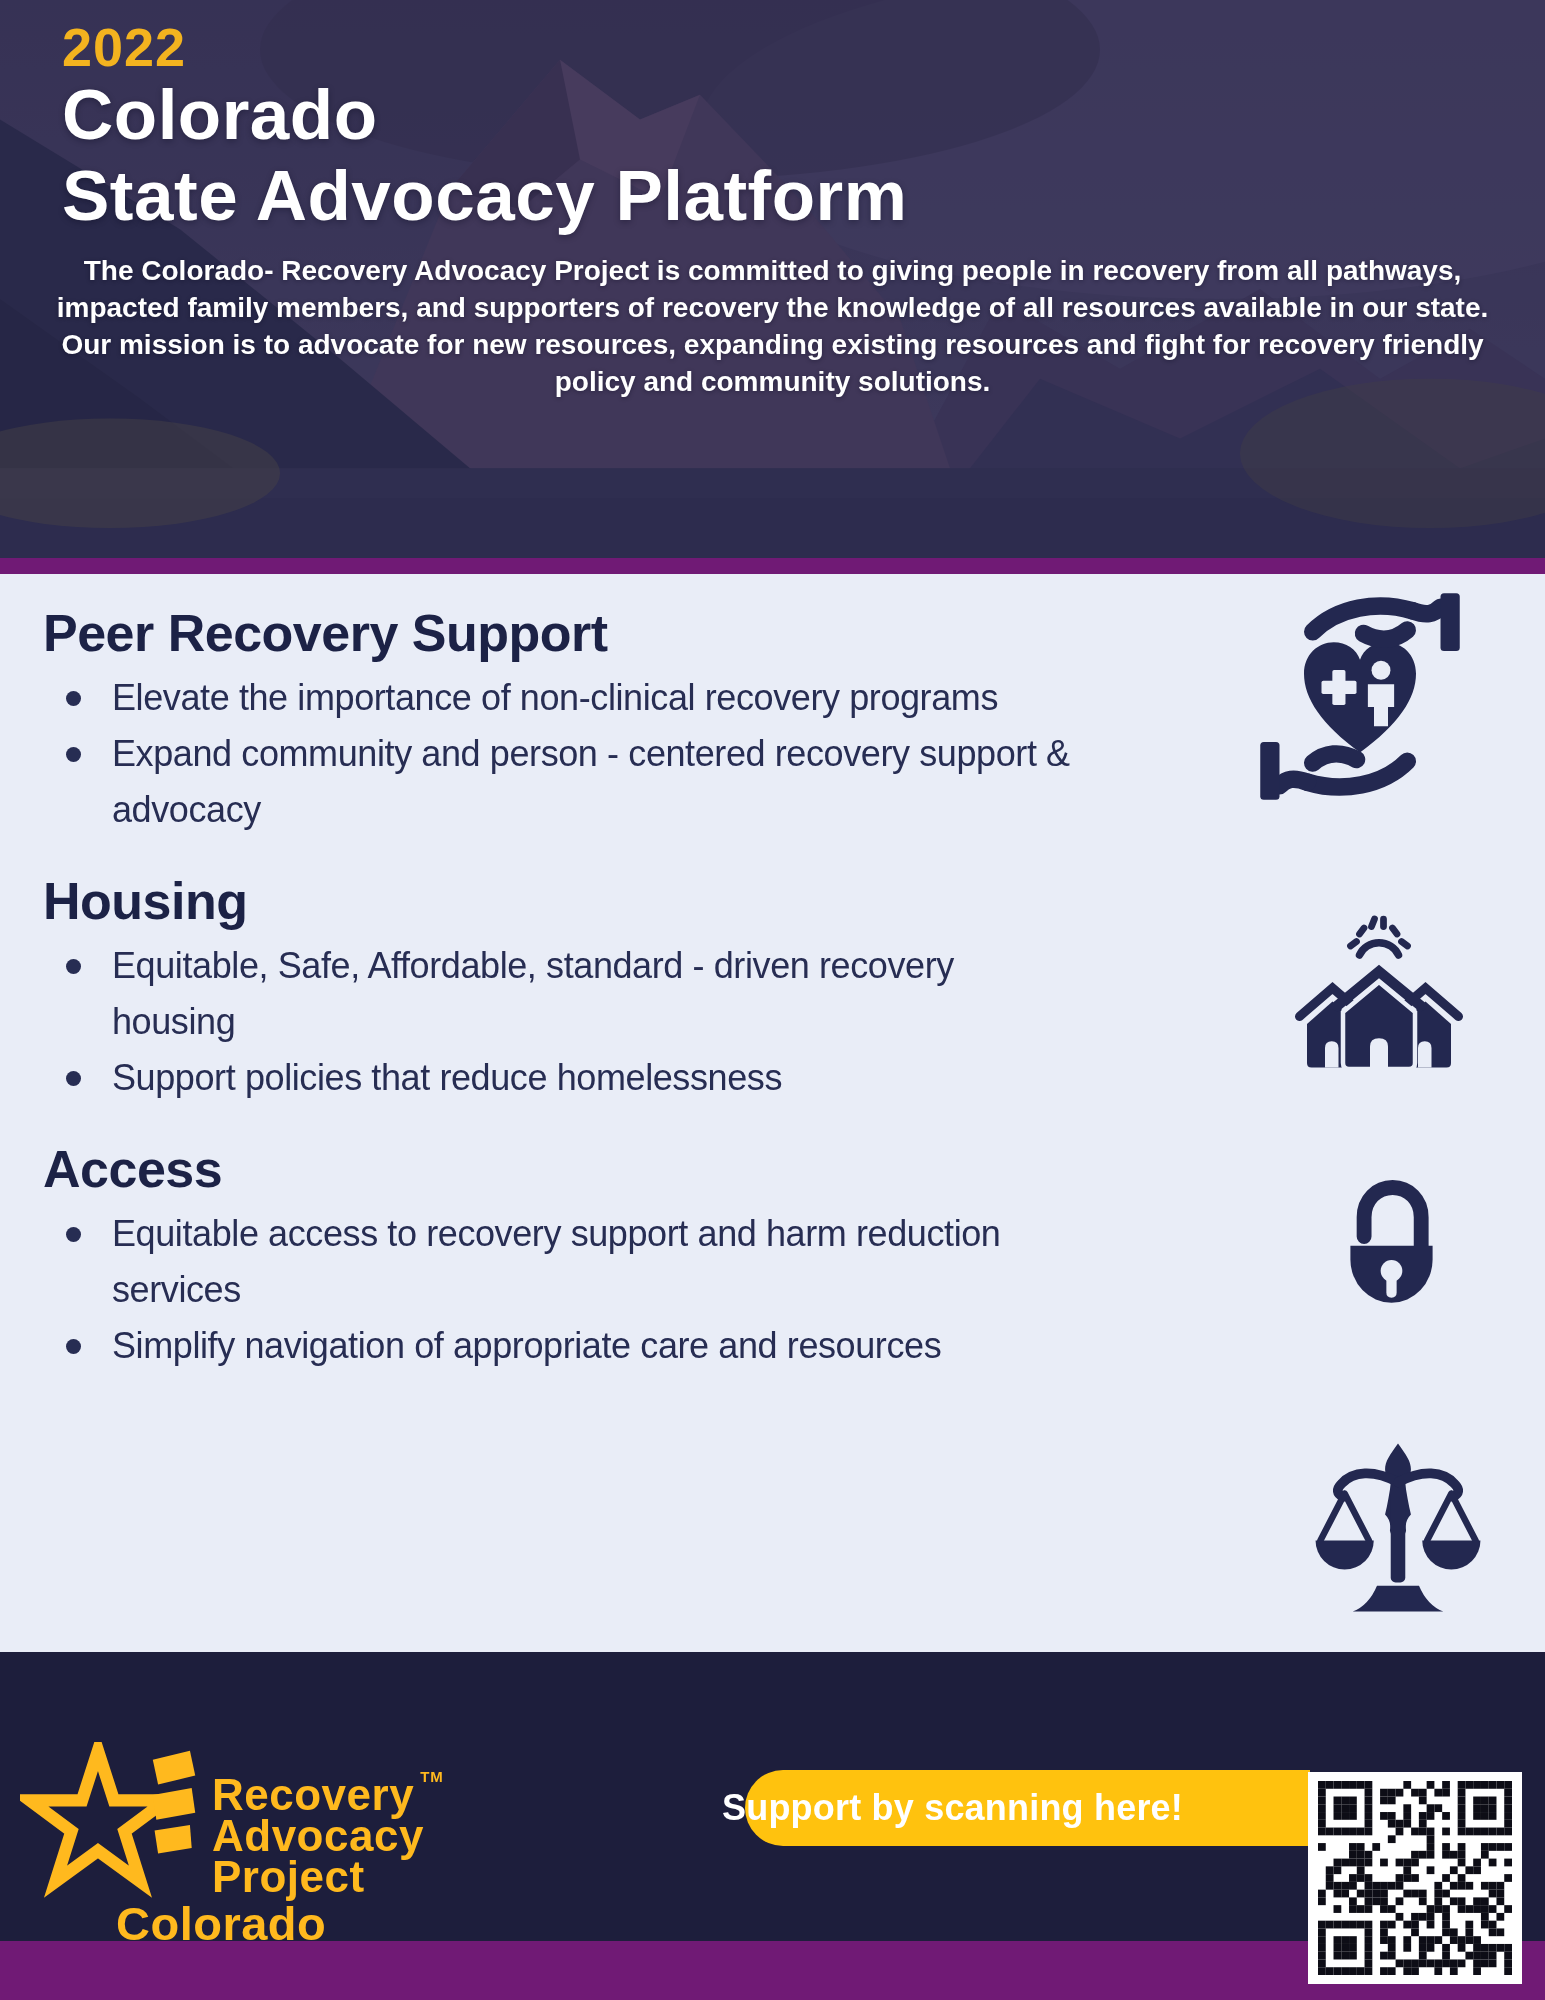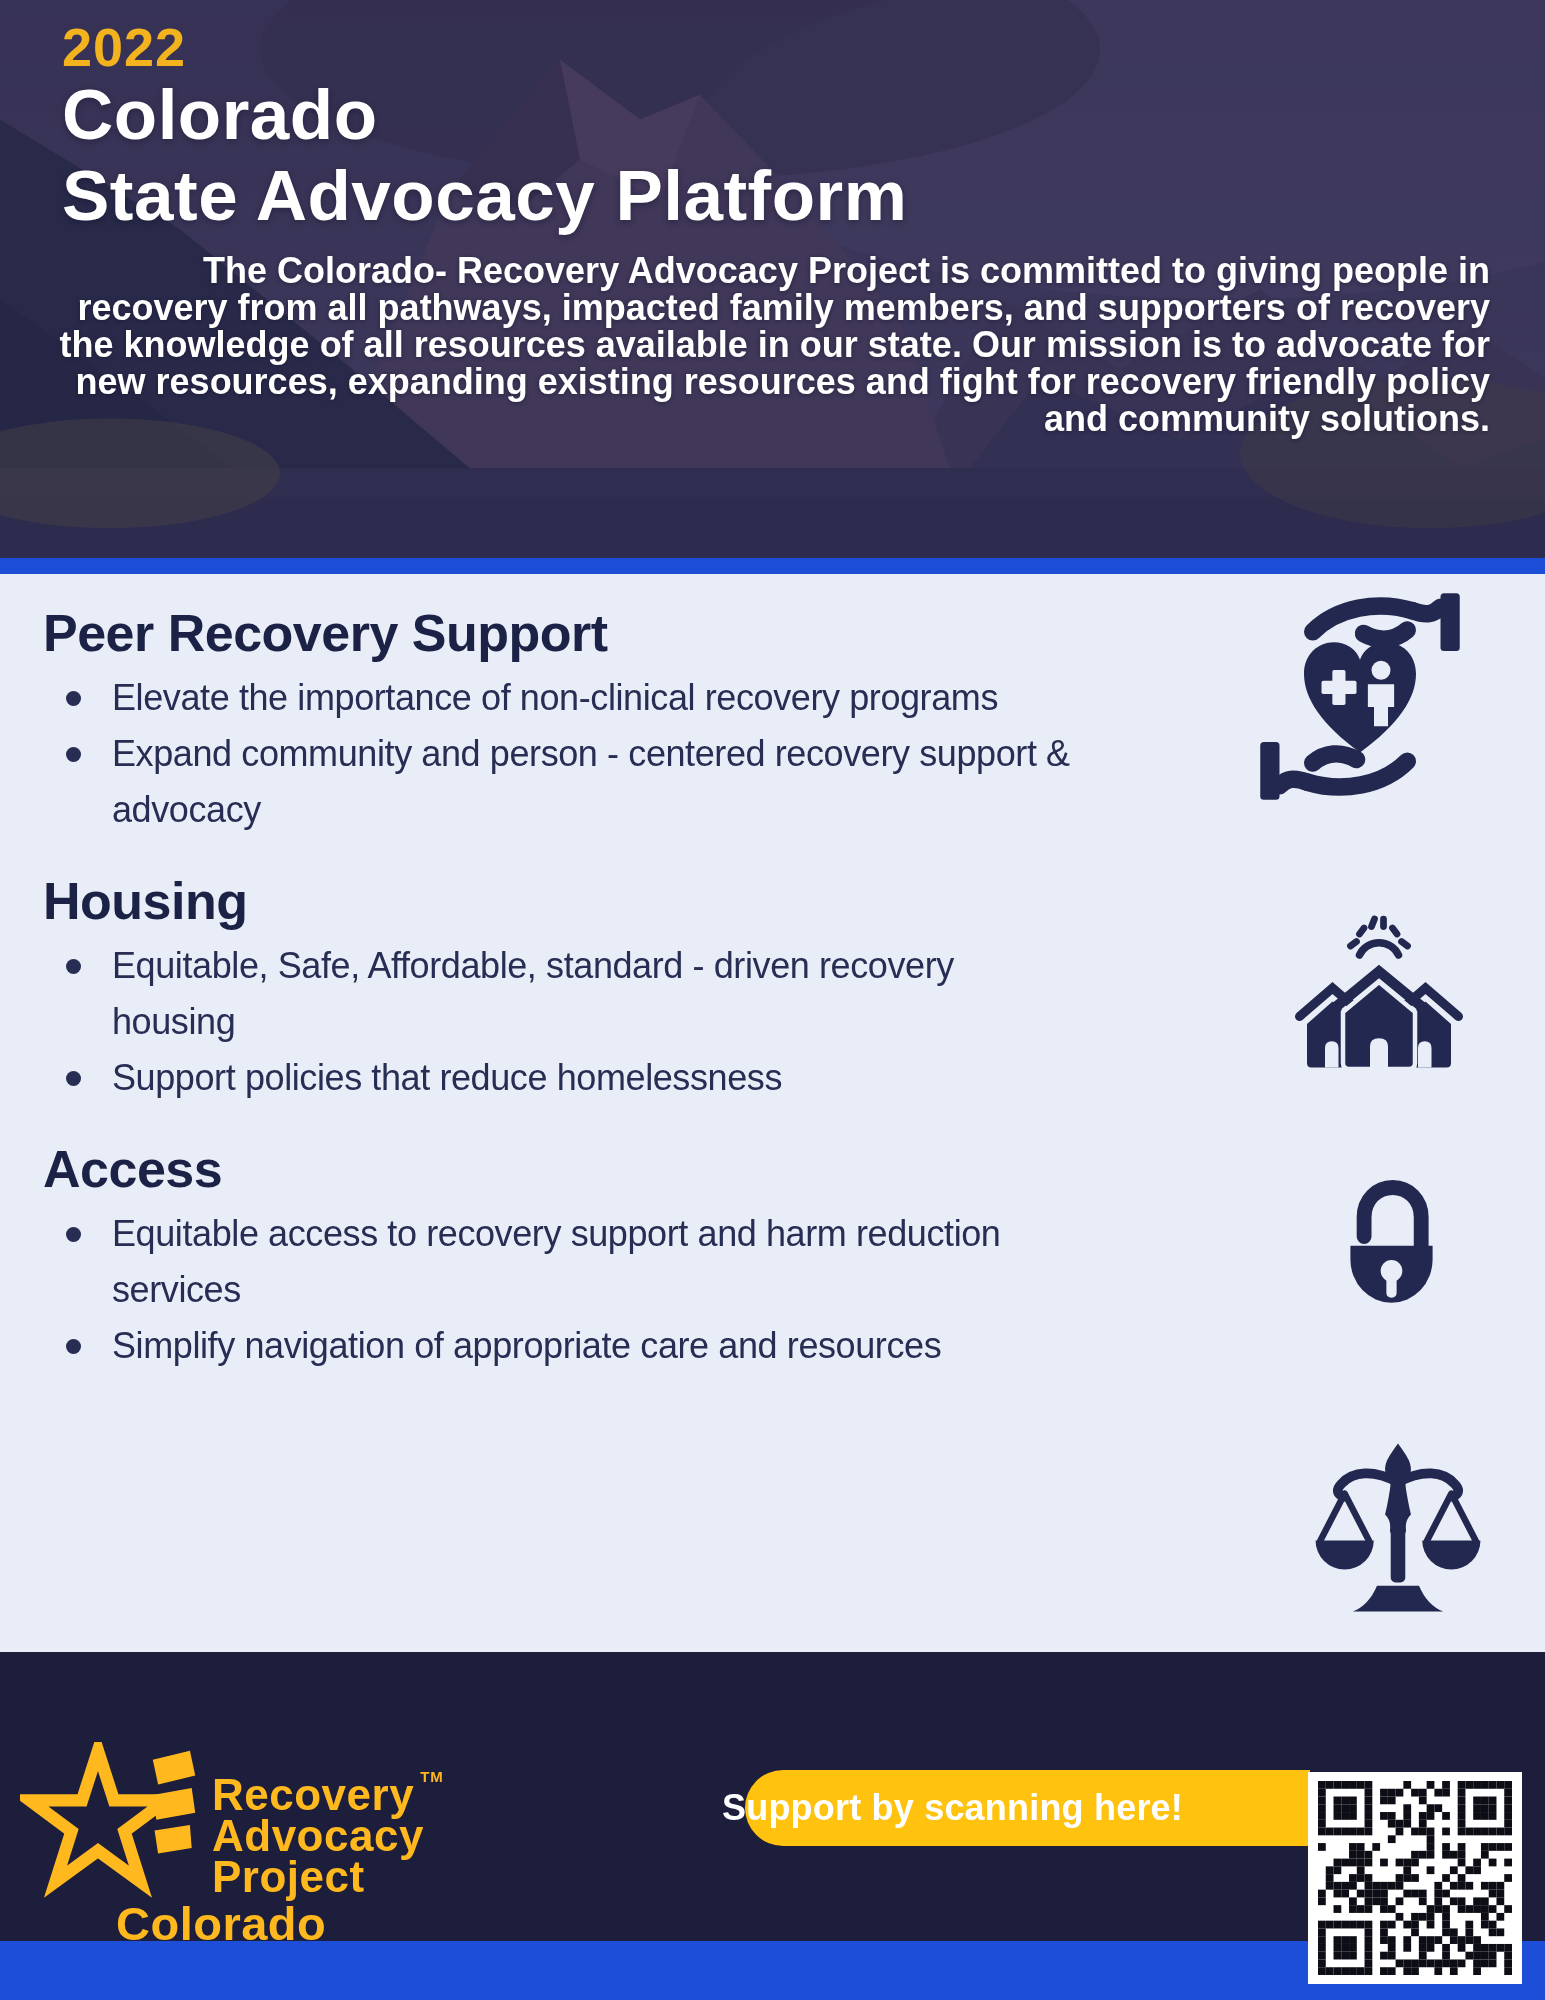--- a/index.html
+++ b/index.html
@@ -1,36 +1,36 @@
 <!DOCTYPE html>
 <html><head>
 <meta charset="utf-8">
 <style>
   * { margin:0; padding:0; box-sizing:border-box; }
   body { background:#444; font-family:"Liberation Sans", sans-serif; }
   .poster{
     position:relative; width:1545px; height:2000px; margin:0 auto;
-    background:#1d4ed8; overflow:hidden;
+    background:#701a75; overflow:hidden;
   }
   
   .hero{ position:absolute; top:0; left:0; width:1545px; height:558px; overflow:hidden; }
   .hero-bg{ position:absolute; inset:0; }
   .hero-bg svg{ display:block; width:100%; height:100%; }
   .hero-year{
     position:absolute; left:62px; top:16px;
     font-size:54px; font-weight:800; color:#F3B31F; letter-spacing:1px;
   }
   .hero-title{
     position:absolute; left:62px; top:74px;
     font-size:71px; font-weight:800; color:#FFFFFF; line-height:81px; letter-spacing:0.5px;
     text-shadow:0 2px 6px rgba(10,10,30,0.35);
   }
   .hero-intro{
     position:absolute; left:55px; right:55px; top:252px;
-    text-align:right; color:#FFFFFF; font-size:36px; font-weight:700; line-height:37px;
+    text-align:center; color:#FFFFFF; font-size:28px; font-weight:700; line-height:37px;
     text-shadow:0 1px 4px rgba(10,10,30,0.4);
   }
   
   .content{
     position:absolute; top:558px; left:0; width:1545px; height:1094px;
     background:#E9EDF7; padding:28px 0 0 43px;margin-top:16px;
   }
   .section h2{
     font-size:52px; font-weight:800; color:#1C2246; letter-spacing:-0.5px; line-height:62px;
     margin-bottom:6px;

